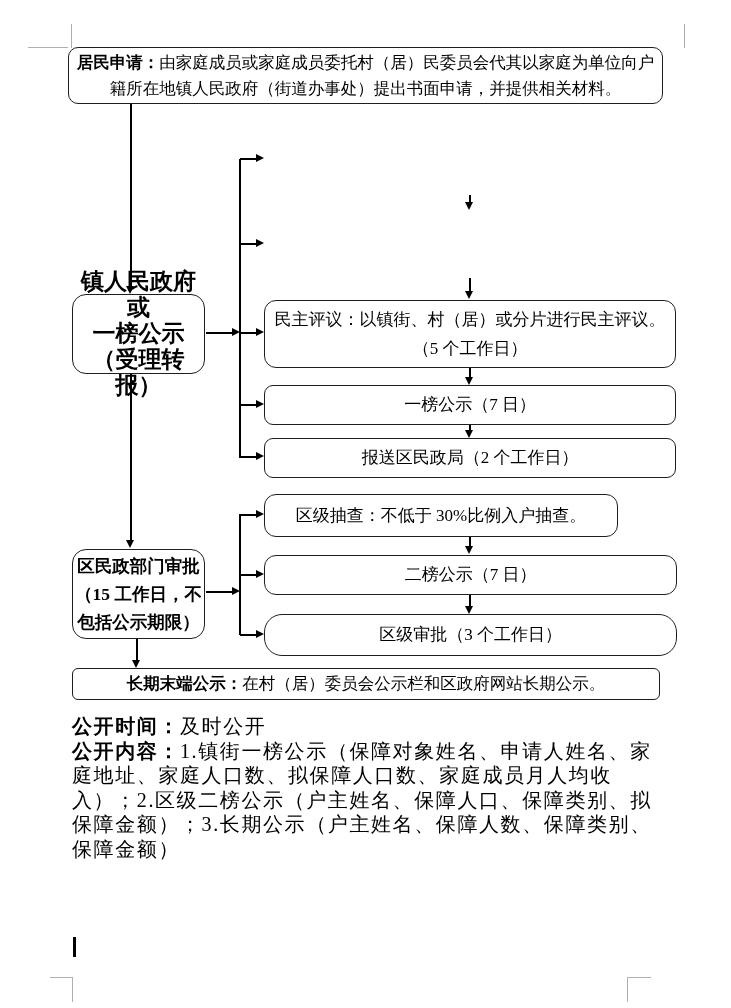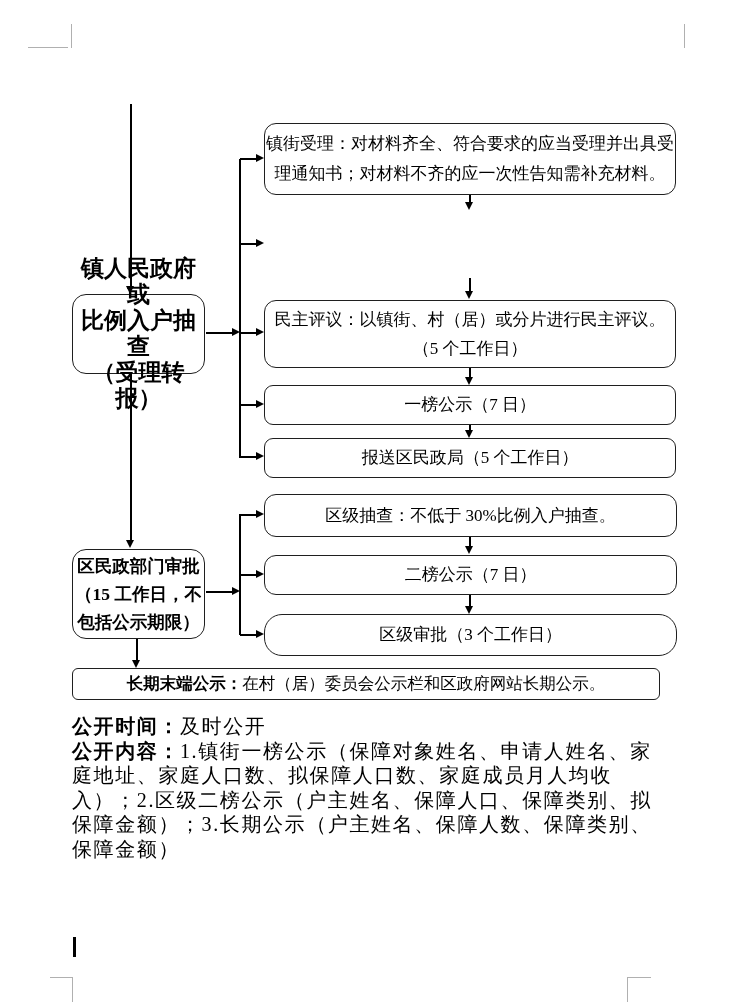--- a/index.html
+++ b/index.html
@@ -28,48 +28,50 @@
 <div class="page">
 
   <div class="crop" style="left:71px;top:24px;width:1px;height:24px"></div>
   <div class="crop" style="left:28px;top:47px;width:40px;height:1px"></div>
   <div class="crop" style="left:684px;top:24px;width:1px;height:24px"></div>
   <div class="crop" style="left:50px;top:977px;width:23px;height:1px"></div>
   <div class="crop" style="left:72px;top:977px;width:1px;height:25px"></div>
   <div class="crop" style="left:627px;top:977px;width:24px;height:1px"></div>
   <div class="crop" style="left:627px;top:977px;width:1px;height:25px"></div>
 
+  <div class="box" style="left:68px;top:47px;width:595px;height:57px;border-radius:10px;font-size:16.5px;line-height:26px">
+    <div>
+      <span class="bold">居民申请：</span><span>由家庭成员或家庭成员委托村（居）民委员会代其以家庭为单位向户籍所在地镇人民政府（街道办事处）提出书面申请，并提供相关材料。</span>
+    </div>
+  </div>
 
   <div class="vline" style="left:130px;top:104px;height:183px"></div>
   <div class="arrd" style="left:126px;top:286px"></div>
 
   <div class="box bold" style="left:72px;top:294px;width:133px;height:80px;border-radius:14px;font-size:23px;line-height:26px">
     <div>镇人民政府或</div>
-    <div>比例入户抽查</div>
+    <div>一榜公示</div>
     <div>（受理转报）</div>
   </div>
 
   <div class="hline" style="left:206px;top:332px;width:26px"></div>
   <div class="arrr" style="left:232px;top:328px"></div>
   <div class="vline" style="left:239px;top:159px;height:299px"></div>
 
   <div class="hline" style="left:240px;top:158px;width:16px"></div>
   <div class="arrr" style="left:256px;top:154px"></div>
   <div class="hline" style="left:240px;top:243px;width:16px"></div>
   <div class="arrr" style="left:256px;top:239px"></div>
   <div class="hline" style="left:240px;top:332px;width:16px"></div>
   <div class="arrr" style="left:256px;top:328px"></div>
   <div class="hline" style="left:240px;top:404px;width:16px"></div>
   <div class="arrr" style="left:256px;top:400px"></div>
   <div class="hline" style="left:240px;top:456px;width:16px"></div>
   <div class="arrr" style="left:256px;top:452px"></div>
 
-  <div class="box" style="left:264px;top:123px;width:412px;height:72px;border-radius:12px;line-height:30px">
-    <div>镇街受理：对材料齐全、符合要求的应当受理并出具受理通知书；对材料不齐的应一次性告知需补充材料。</div>
-  </div>
 
   <div class="vline" style="left:469px;top:195px;height:8px"></div>
   <div class="arrd" style="left:465px;top:202px"></div>
 
 
   <div class="vline" style="left:469px;top:278px;height:14px"></div>
   <div class="arrd" style="left:465px;top:291px"></div>
 
   <div class="box" style="left:264px;top:300px;width:412px;height:68px;border-radius:12px;line-height:29px">
     <div>民主评议：以镇街、村（居）或分片进行民主评议。</div>
@@ -80,21 +82,21 @@
   <div class="arrd" style="left:465px;top:377px"></div>
 
   <div class="box" style="left:264px;top:385px;width:412px;height:40px;border-radius:9px">
     <div>一榜公示（7 日）</div>
   </div>
 
   <div class="vline" style="left:469px;top:425px;height:6px"></div>
   <div class="arrd" style="left:465px;top:430px"></div>
 
   <div class="box" style="left:264px;top:438px;width:412px;height:40px;border-radius:9px">
-    <div>报送区民政局（5 个工作日）</div>
+    <div>报送区民政局（2 个工作日）</div>
   </div>
 
   <div class="vline" style="left:130px;top:374px;height:167px"></div>
   <div class="arrd" style="left:126px;top:540px"></div>
 
   <div class="box bold" style="left:72px;top:549px;width:133px;height:90px;border-radius:14px;font-size:17.5px;line-height:28px">
     <div>区民政部门审批</div>
     <div>（15 工作日，不</div>
     <div>包括公示期限）</div>
   </div>
@@ -103,21 +105,21 @@
   <div class="arrr" style="left:232px;top:587px"></div>
   <div class="vline" style="left:239px;top:514px;height:121px"></div>
 
   <div class="hline" style="left:240px;top:514px;width:16px"></div>
   <div class="arrr" style="left:256px;top:510px"></div>
   <div class="hline" style="left:240px;top:574px;width:16px"></div>
   <div class="arrr" style="left:256px;top:570px"></div>
   <div class="hline" style="left:240px;top:634px;width:16px"></div>
   <div class="arrr" style="left:256px;top:630px"></div>
 
-  <div class="box" style="left:264px;top:494px;width:413px;height:43px;border-radius:12px">
+  <div class="box" style="left:264px;top:494px;width:354px;height:43px;border-radius:12px">
     <div>区级抽查：不低于 30%比例入户抽查。</div>
   </div>
 
   <div class="vline" style="left:469px;top:537px;height:10px"></div>
   <div class="arrd" style="left:465px;top:546px"></div>
 
   <div class="box" style="left:264px;top:555px;width:413px;height:40px;border-radius:12px">
     <div>二榜公示（7 日）</div>
   </div>
 

